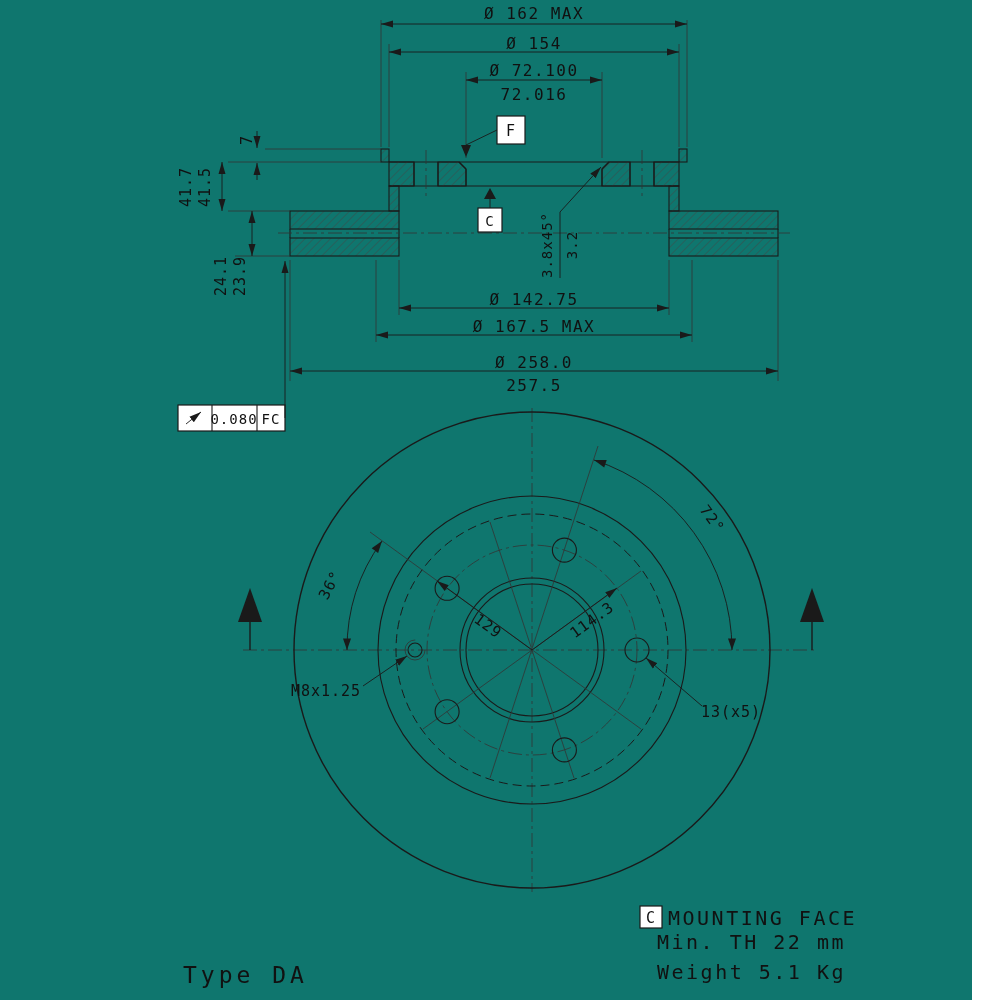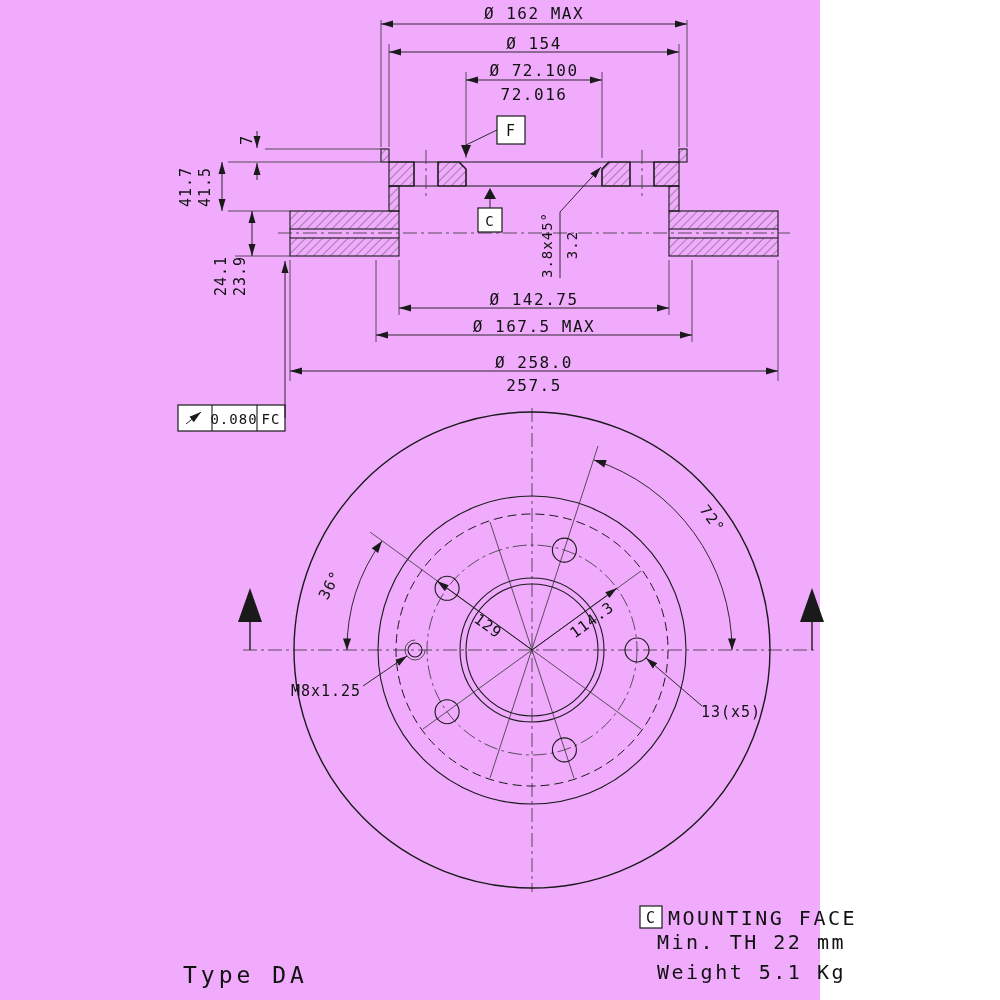--- a/index.html
+++ b/index.html
@@ -1,16 +1,16 @@
 <!DOCTYPE html>
 <html><head>
 <meta charset="utf-8">
 <style>
   html,body{margin:0;padding:0;background:#ffffff;}
-  .page{width:820px;height:1000px;position:relative;background:#f0abfc;}
+  .page{width:972px;height:1000px;position:relative;background:#0f766e;}
   svg{display:block;}
   text{font-family:"DejaVu Sans Mono","Liberation Mono",monospace;fill:#111;}
   .t14{font-size:14px;letter-spacing:1px;}
   .t15{font-size:15px;letter-spacing:1px;}
   .t16{font-size:16px;letter-spacing:1.5px;}
   .big{font-size:20px;letter-spacing:2.5px;}
   .huge{font-size:23px;letter-spacing:4px;}
   .ln{stroke:#1a1a1a;stroke-width:1.1;fill:none;}
   .ln2{stroke:#1a1a1a;stroke-width:1.4;fill:none;}
   .thin{stroke:#333;stroke-width:0.8;fill:none;}

